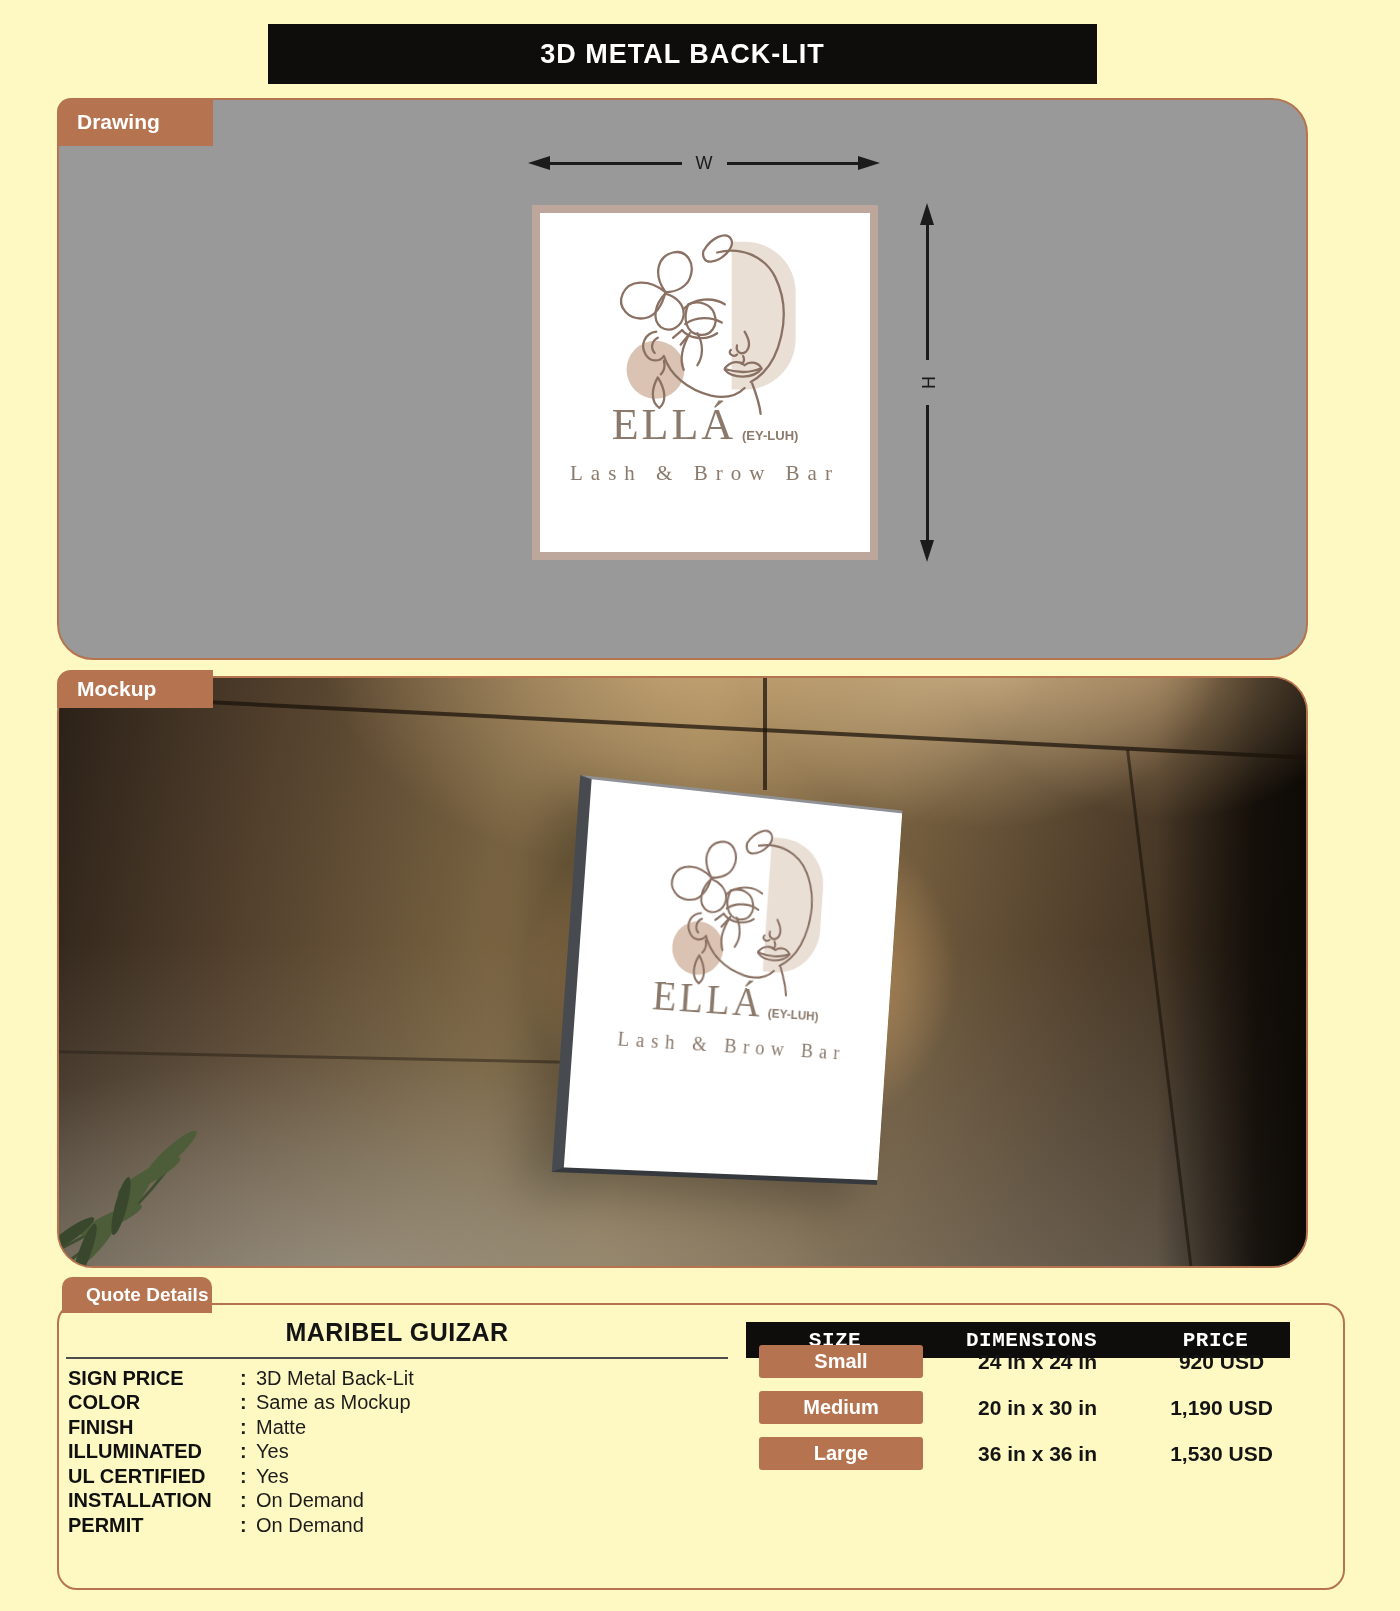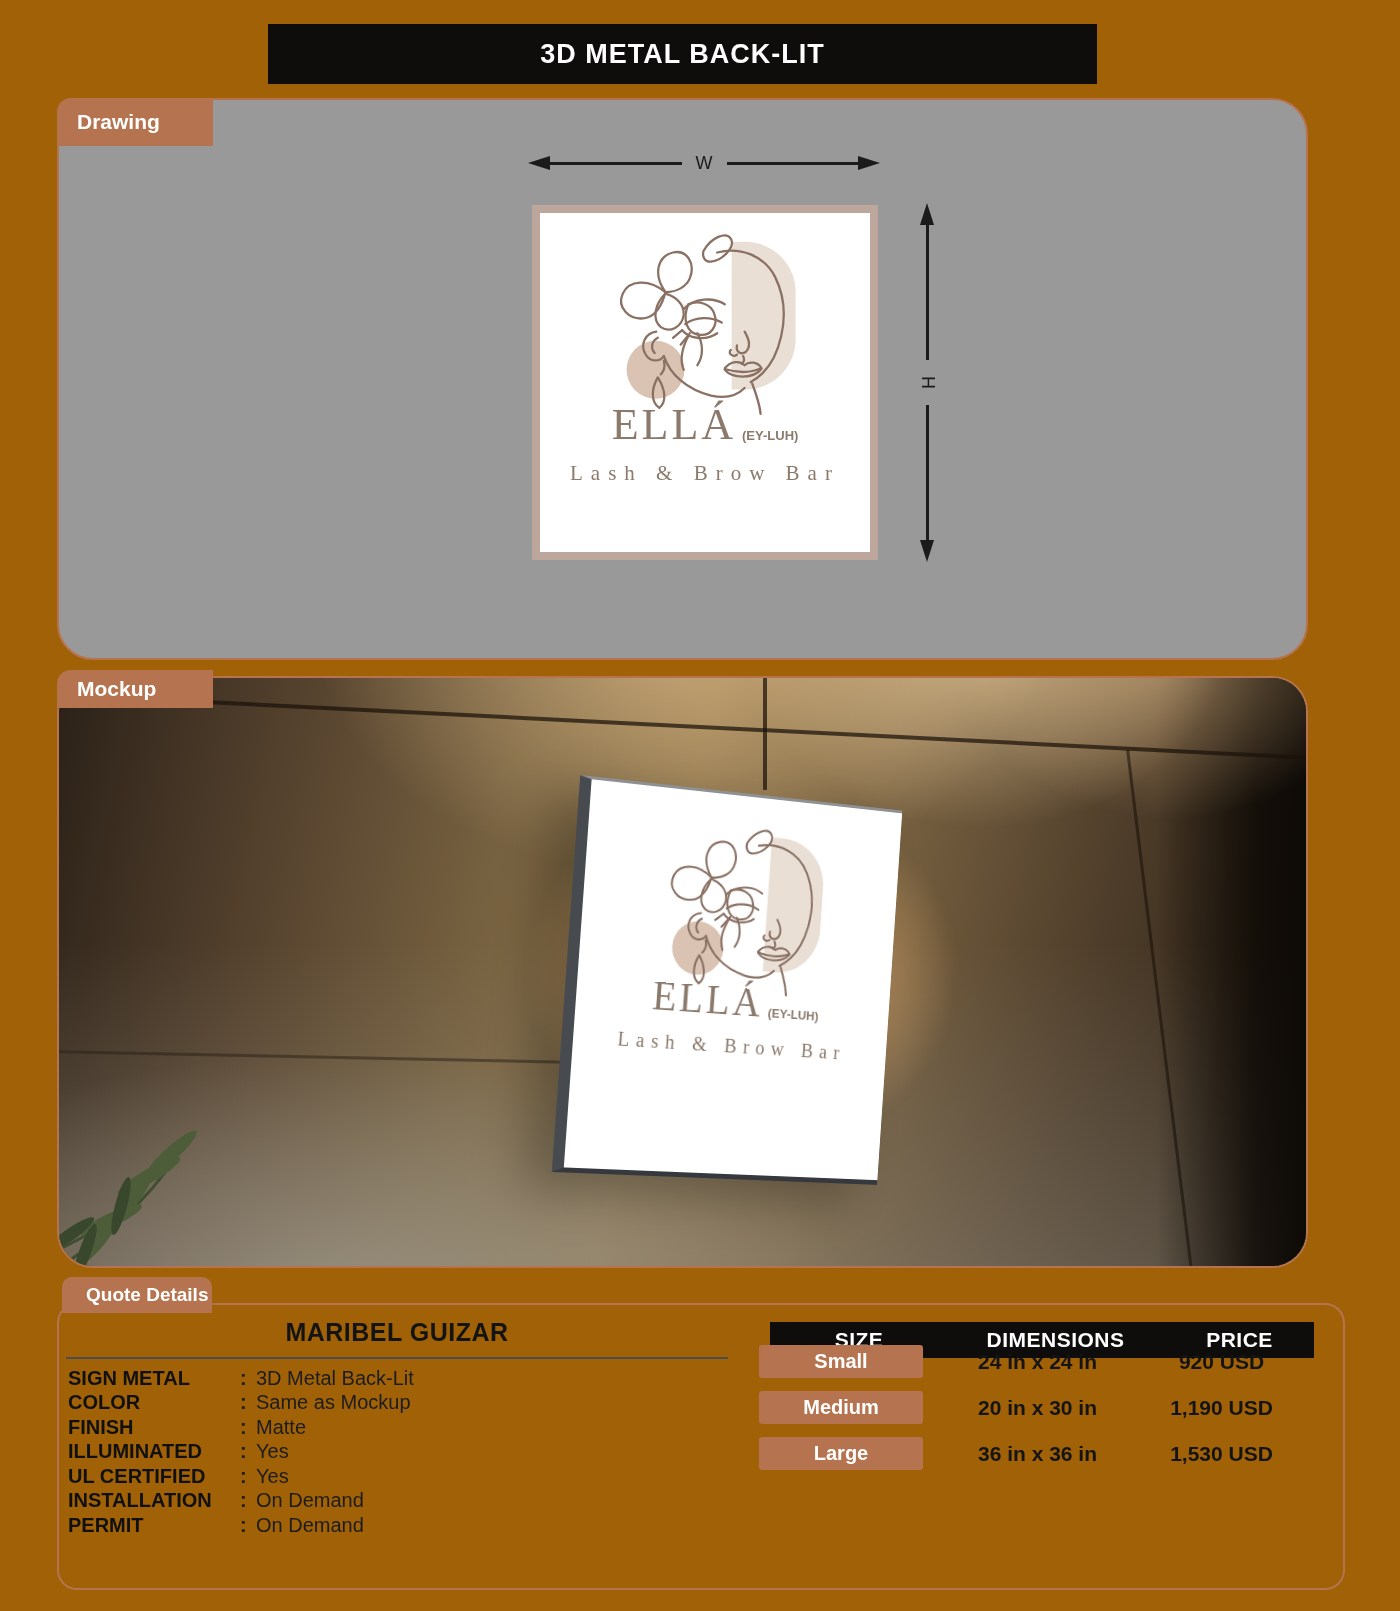--- a/index.html
+++ b/index.html
@@ -1,18 +1,18 @@
 <!DOCTYPE html>
 <html><head>
 <meta charset="utf-8">
 <style>
   * { margin:0; padding:0; box-sizing:border-box; }
   html,body { width:1400px; }
   body { font-family:"Liberation Sans", sans-serif; }
-  .page { position:relative; width:1400px; height:1611px; background:#a16207; overflow:hidden; }
+  .page { position:relative; width:1400px; height:1611px; background:#fef9c3; overflow:hidden; }
 
   
   .title-bar { position:absolute; left:268px; top:24px; width:829px; height:60px;
     background:#0e0d0b; display:flex; align-items:center; justify-content:center; }
   .title-bar span { color:#ffffff; font-size:27px; font-weight:bold; letter-spacing:1px; }
 
   
   .tab { position:absolute; background:#b5744f; color:#fff; font-weight:bold;
     display:flex; align-items:center; padding-left:20px; z-index:5; }
   .tab-drawing { left:57px; top:98px; width:156px; height:48px; font-size:21px; border-radius:14px 0 0 0; }
@@ -83,22 +83,22 @@
     border:2px solid #b5744f; border-radius:20px; }
   .customer-name { position:absolute; left:66px; top:1318px; width:662px; text-align:center;
     font-size:25px; font-weight:bold; letter-spacing:.5px; color:#141414; }
   .name-divider { position:absolute; left:66px; top:1357px; width:662px; height:2px; background:#4d4d4d; }
   .spec-list { position:absolute; left:68px; top:1366px; width:660px; }
   .spec-row { display:flex; height:24.5px; align-items:center; font-size:20px; color:#1c1c1c; }
   .spec-label { width:172px; font-weight:bold; color:#101010; }
   .spec-colon { width:16px; font-weight:bold; }
   .spec-value { flex:1; }
 
-  .price-header { position:absolute; left:770px; top:1322px; width:544px; height:36px;
-    background:#0e0d0b; display:grid; grid-template-columns:178px 215px 153px; align-items:center; }
+  .price-header { position:absolute; left:746px; top:1322px; width:544px; height:36px;
+    background:#0e0d0b; display:grid; grid-template-columns:178px 215px 153px; align-items:center;font-family:Liberation Mono, monospace; }
   .price-header span { color:#fff; font-size:21px; font-weight:bold; text-align:center; letter-spacing:.5px; }
   .price-rows { position:absolute; left:752px; top:1345px; width:546px; }
   .price-row { display:grid; grid-template-columns:178px 215px 153px; align-items:center;
     height:33px; margin-bottom:13px; }
   .size-btn { margin:0 7px; height:33px; background:#b5744f; border:none; border-radius:3px;
     color:#fff; font-size:20px; font-weight:bold; font-family:"Liberation Sans", sans-serif; cursor:pointer; }
   .cell { text-align:center; font-size:21px; font-weight:bold; color:#141414; }
 </style>
 </head>
 <body>
@@ -243,21 +243,21 @@
   <div class="quote-panel"></div>
   <div class="tab tab-quote">
     <span>Quote Details</span>
   </div>
 
   <div class="customer-name">MARIBEL GUIZAR</div>
   <div class="name-divider"></div>
 
   <div class="spec-list">
     <div class="spec-row">
-      <span class="spec-label">SIGN METAL</span>
+      <span class="spec-label">SIGN PRICE</span>
       <span class="spec-colon">:</span>
       <span class="spec-value">3D Metal Back-Lit</span>
     </div>
     <div class="spec-row">
       <span class="spec-label">COLOR</span>
       <span class="spec-colon">:</span>
       <span class="spec-value">Same as Mockup</span>
     </div>
     <div class="spec-row">
       <span class="spec-label">FINISH</span>

